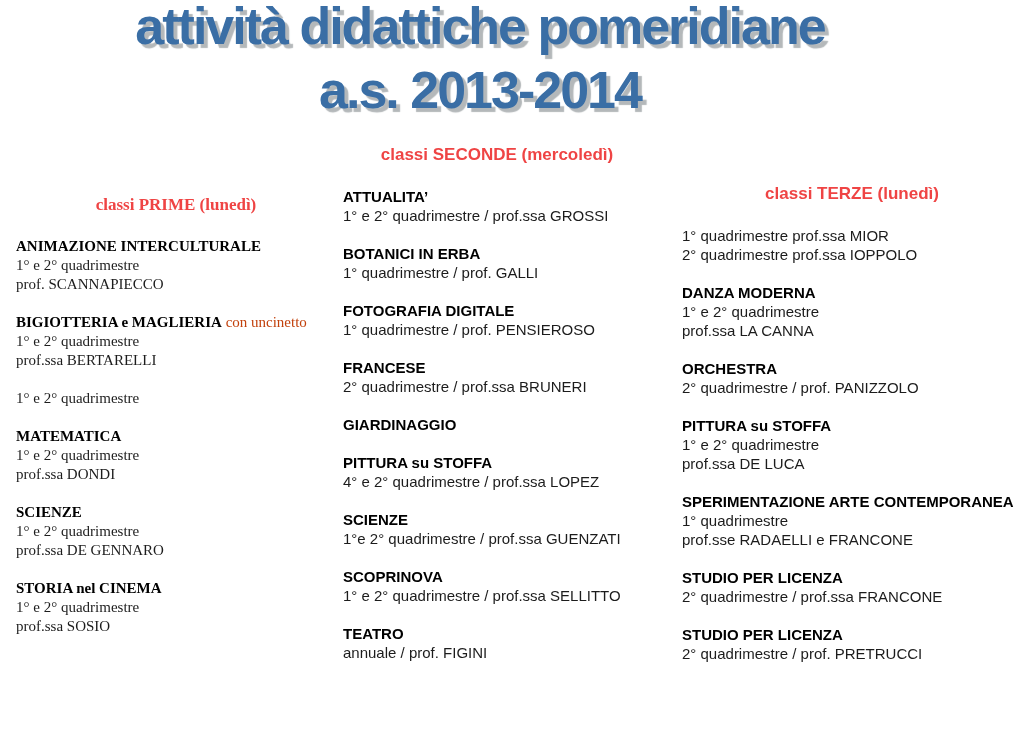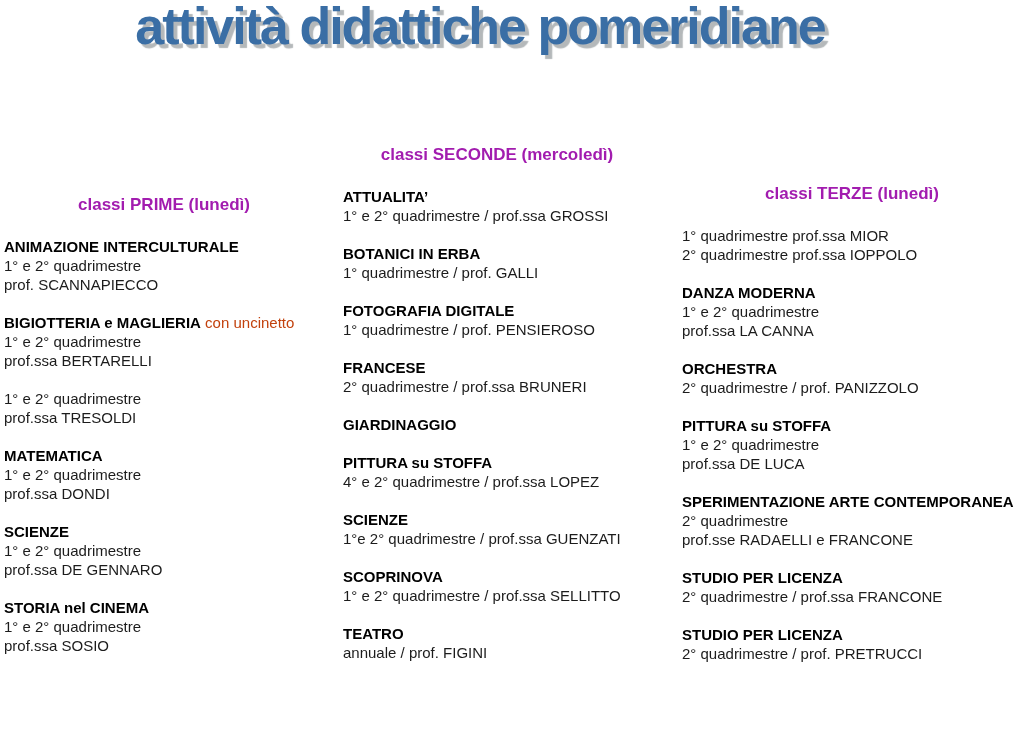--- a/index.html
+++ b/index.html
@@ -35,69 +35,69 @@
   .col {
     position: absolute;
     font-size: 15px;
     line-height: 19px;
   }
   .col-heading {
     margin: 0 0 22px 0;
     font-size: 17px;
     line-height: 20px;
     font-weight: bold;
-    color: #a21caf;
+    color: #ef4444;
     text-align: center;
     white-space: nowrap;
   }
   .item {
     margin: 0 0 19px 0;
   }
   .item-name {
     font-weight: bold;
     color: #000000;
     white-space: nowrap;
   }
   .item-name .suffix {
     font-weight: normal;
     color: #c2410c;
   }
   .item-line {
     white-space: nowrap;
     color: #1c1c1c;
   }
-  .col1 { left: 4px;   top: 195px; width: 320px; }
+  .col1 { left: 16px;   top: 195px; width: 320px; font-family: Liberation Serif, serif; }
   .col2 { left: 343px; top: 145px; width: 308px; }
   .col3 { left: 682px; top: 184px; width: 340px; }
 </style>
 </head>
 <body>
 
 <div class="page">
 
   <div class="title-block" style="color: rgb(58, 110, 165);">
     <div class="title-line" style="text-shadow: rgb(180, 184, 186) 4px 4px 1px;">attività didattiche pomeridiane</div>
+    <div class="title-line" style="text-shadow: rgb(180, 184, 186) 4px 4px 1px;">a.s. 2013-2014</div>
   </div>
 
   <section class="col col1">
     <h2 class="col-heading">classi PRIME (lunedì)</h2>
     <div class="items">
         <div class="item">
           <div class="item-name"><span>ANIMAZIONE INTERCULTURALE</span></div>
           <div class="item-line">1° e 2° quadrimestre</div>
           <div class="item-line">prof. SCANNAPIECCO</div>
         </div>
         <div class="item">
           <div class="item-name"><span>BIGIOTTERIA e MAGLIERIA</span><span class="suffix"> con uncinetto</span></div>
           <div class="item-line">1° e 2° quadrimestre</div>
           <div class="item-line">prof.ssa BERTARELLI</div>
         </div>
         <div class="item">
           <div class="item-line">1° e 2° quadrimestre</div>
-          <div class="item-line">prof.ssa TRESOLDI</div>
         </div>
         <div class="item">
           <div class="item-name"><span>MATEMATICA</span></div>
           <div class="item-line">1° e 2° quadrimestre</div>
           <div class="item-line">prof.ssa DONDI</div>
         </div>
         <div class="item">
           <div class="item-name"><span>SCIENZE</span></div>
           <div class="item-line">1° e 2° quadrimestre</div>
           <div class="item-line">prof.ssa DE GENNARO</div>
@@ -167,21 +167,21 @@
           <div class="item-name"><span>ORCHESTRA</span></div>
           <div class="item-line">2° quadrimestre / prof. PANIZZOLO</div>
         </div>
         <div class="item">
           <div class="item-name"><span>PITTURA su STOFFA</span></div>
           <div class="item-line">1° e 2° quadrimestre</div>
           <div class="item-line">prof.ssa DE LUCA</div>
         </div>
         <div class="item">
           <div class="item-name"><span>SPERIMENTAZIONE ARTE CONTEMPORANEA</span></div>
-          <div class="item-line">2° quadrimestre</div>
+          <div class="item-line">1° quadrimestre</div>
           <div class="item-line">prof.sse RADAELLI e FRANCONE</div>
         </div>
         <div class="item">
           <div class="item-name"><span>STUDIO PER LICENZA</span></div>
           <div class="item-line">2° quadrimestre / prof.ssa FRANCONE</div>
         </div>
         <div class="item">
           <div class="item-name"><span>STUDIO PER LICENZA</span></div>
           <div class="item-line">2° quadrimestre / prof. PRETRUCCI</div>
         </div>

